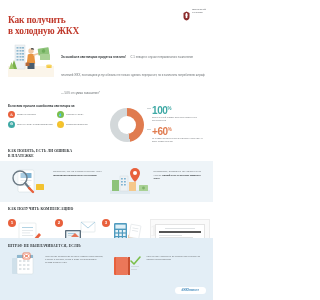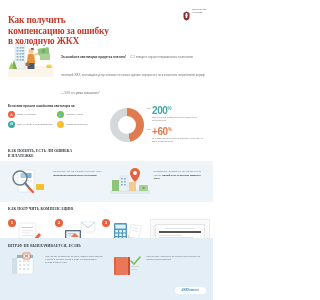--- a/index.html
+++ b/index.html
@@ -130,21 +130,20 @@
   }
 </style>
 </head>
 <body>
 
 <div class="page">
 
   <div class="header">
     <div class="title">
       <span class="ln">Как получить</span>
-      <span class="ln">компенсацию за ошибку</span>
       <span class="ln">в холодную ЖКХ</span>
     </div>
     <div class="emblem">
       <span class="emblem-mark">
         <svg width="9" height="10" viewBox="0 0 18 20">
           <path d="M9 1 L3 4 L3 12 Q3 17 9 19 Q15 17 15 12 L15 4 Z" fill="#8b2b2b"></path>
           <path d="M9 4 L6.5 6 L7.5 7 L6 8.5 L7.5 9.5 L7 13 L9 14.5 L11 13 L10.5 9.5 L12 8.5 L10.5 7 L11.5 6 Z" fill="#fff"></path>
           <circle cx="9" cy="5.2" r="1" fill="#fff"></circle>
         </svg>
       </span>
@@ -235,21 +234,21 @@
     <div class="band-right">
       <div class="donut-wrap">
         <div class="donut" style="background:conic-gradient(#e07b4f 0deg 170deg, #d3d8da 170deg 360deg)"></div>
         <div class="donut-hole"></div>
       </div>
       <div class="callouts">
 
         <div class="callout">
           <span class="callout-lead"></span>
           <div class="callout-num c-teal">
-            <span>200</span><span class="pct">%</span>
+            <span>100</span><span class="pct">%</span>
           </div>
           <div class="callout-desc">завышенной суммы вернется вам в счет перерасчета</div>
         </div>
 
         <div class="callout">
           <span class="callout-lead"></span>
           <div class="callout-num c-orange">
             <span>+</span><span>60</span><span class="pct">%</span>
           </div>
           <div class="callout-desc">от суммы превышения вы можете получить в виде компенсации</div>

